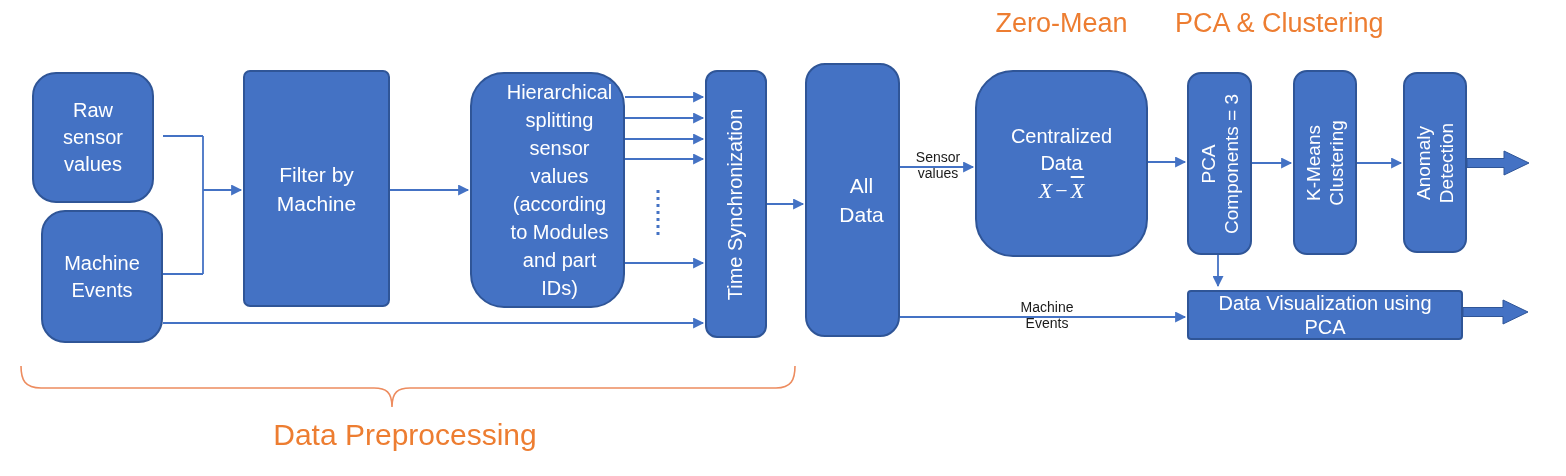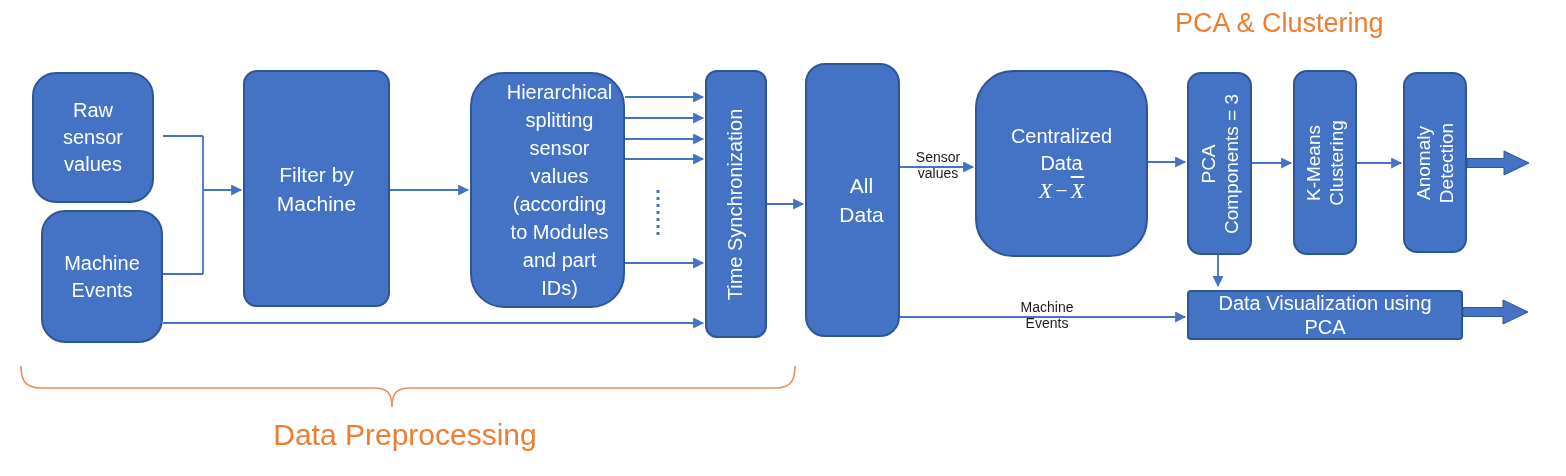--- a/index.html
+++ b/index.html
@@ -64,21 +64,21 @@
     </div>
   </div>
 
   <div class="box" style="left:41px;top:210px;width:122px;height:133px;border-radius:24px;">
     <div class="btext" style="font-size:20px;line-height:27px;">
       <div>Machine</div>
       <div>Events</div>
     </div>
   </div>
 
-  <div class="box" style="left:243px;top:70px;width:147px;height:237px;border-radius:14px;">
+  <div class="box" style="left:243px;top:70px;width:147px;height:237px;border-radius:7px;">
     <div class="btext" style="font-size:21px;line-height:29px;">
       <div>Filter by</div>
       <div>Machine</div>
     </div>
   </div>
 
   <div class="box" style="left:470px;top:72px;width:155px;height:236px;border-radius:34px;">
     <div class="btext" style="font-size:20px;line-height:28px;padding-left:24px;">
       <div>Hierarchical</div>
       <div>splitting</div>
@@ -135,20 +135,21 @@
     </div>
   </div>
 
   <div class="box" style="left:1187px;top:290px;width:276px;height:50px;border-radius:4px;">
     <div class="btext" style="font-size:20px;line-height:24px;">
       <div>Data Visualization using</div>
       <div>PCA</div>
     </div>
   </div>
 
+  <div class="orange-header" style="left:975px;top:8px;width:173px;text-align:center;">Zero-Mean</div>
 
   <div class="orange-header" style="left:255px;top:418px;width:300px;text-align:center;font-size:30px;">Data Preprocessing</div>
 
   <div class="orange-header" style="left:1175px;top:8px;">PCA &amp; Clustering</div>
 
   <div class="edge-label" style="left:900px;top:149px;width:76px;">
     <div>Sensor</div>
     <div>values</div>
   </div>
 

